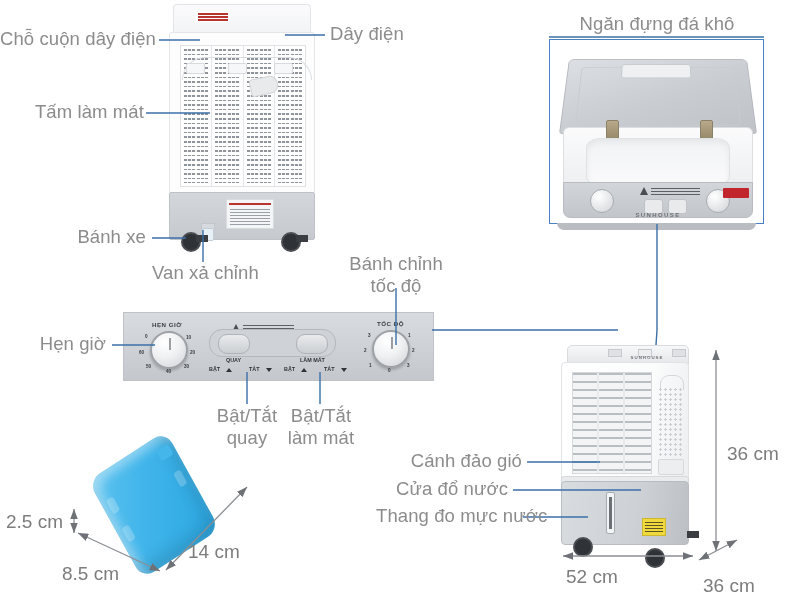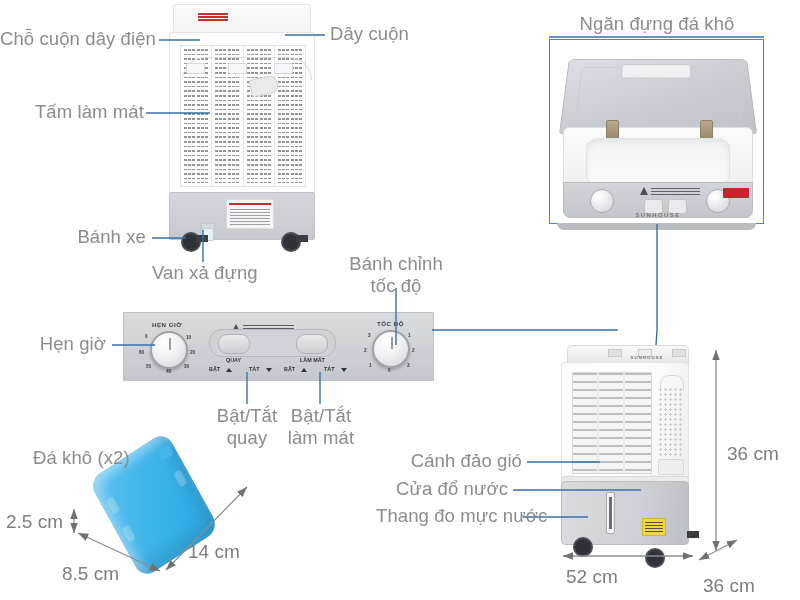--- a/index.html
+++ b/index.html
@@ -347,36 +347,35 @@
       <path d="M563,556 L693,556" marker-start="url(#ah2)" marker-end="url(#ah)"></path>
       <path d="M699,560 L737,540" marker-start="url(#ah2)" marker-end="url(#ah)"></path>
 
       <path d="M74,509 L74,533" marker-start="url(#ah2)" marker-end="url(#ah)"></path>
       <path d="M78,533 L160,571" marker-start="url(#ah2)" marker-end="url(#ah)"></path>
       <path d="M166,570 L247,487" marker-start="url(#ah2)" marker-end="url(#ah)"></path>
     </g>
   </svg>
 
   <div class="lbl r" style="left:-2px;top:28px;width:158px">Chỗ cuộn dây điện</div>
-  <div class="lbl" style="left:330px;top:23px">Dây cuộn</div>
+  <div class="lbl" style="left:330px;top:23px">Dây điện</div>
   <div class="lbl r" style="left:-2px;top:101px;width:146px">Tấm làm mát</div>
   <div class="lbl r" style="left:-2px;top:226px;width:148px">Bánh xe</div>
-  <div class="lbl" style="left:152px;top:262px">Van xả đựng</div>
+  <div class="lbl" style="left:152px;top:262px">Van xả chỉnh</div>
   <div class="lbl c" style="left:556px;top:13px;width:202px">Ngăn đựng đá khô</div>
   <div class="lbl c" style="left:322px;top:253px;width:148px">Bánh chỉnh</div>
   <div class="lbl c" style="left:322px;top:275px;width:148px">tốc độ</div>
   <div class="lbl r" style="left:-2px;top:333px;width:108px">Hẹn giờ</div>
   <div class="lbl c" style="left:190px;top:405px;width:114px">Bật/Tắt</div>
   <div class="lbl c" style="left:190px;top:427px;width:114px">quay</div>
   <div class="lbl c" style="left:264px;top:405px;width:114px">Bật/Tắt</div>
   <div class="lbl c" style="left:264px;top:427px;width:114px">làm mát</div>
   <div class="lbl r" style="left:366px;top:478px;width:142px">Cửa đổ nước</div>
   <div class="lbl r" style="left:380px;top:450px;width:142px">Cánh đảo gió</div>
   <div class="lbl r" style="left:376px;top:505px;width:142px">Thang đo mực nước</div>
-  <div class="lbl" style="left:33px;top:447px">Đá khô (x2)</div>
 
   <div class="dim" style="left:727px;top:443px">36 cm</div>
   <div class="dim" style="left:566px;top:566px">52 cm</div>
   <div class="dim" style="left:703px;top:575px">36 cm</div>
   <div class="dim" style="left:6px;top:511px">2.5 cm</div>
   <div class="dim" style="left:62px;top:563px">8.5 cm</div>
   <div class="dim" style="left:188px;top:541px">14 cm</div>
 
 </div>
 

